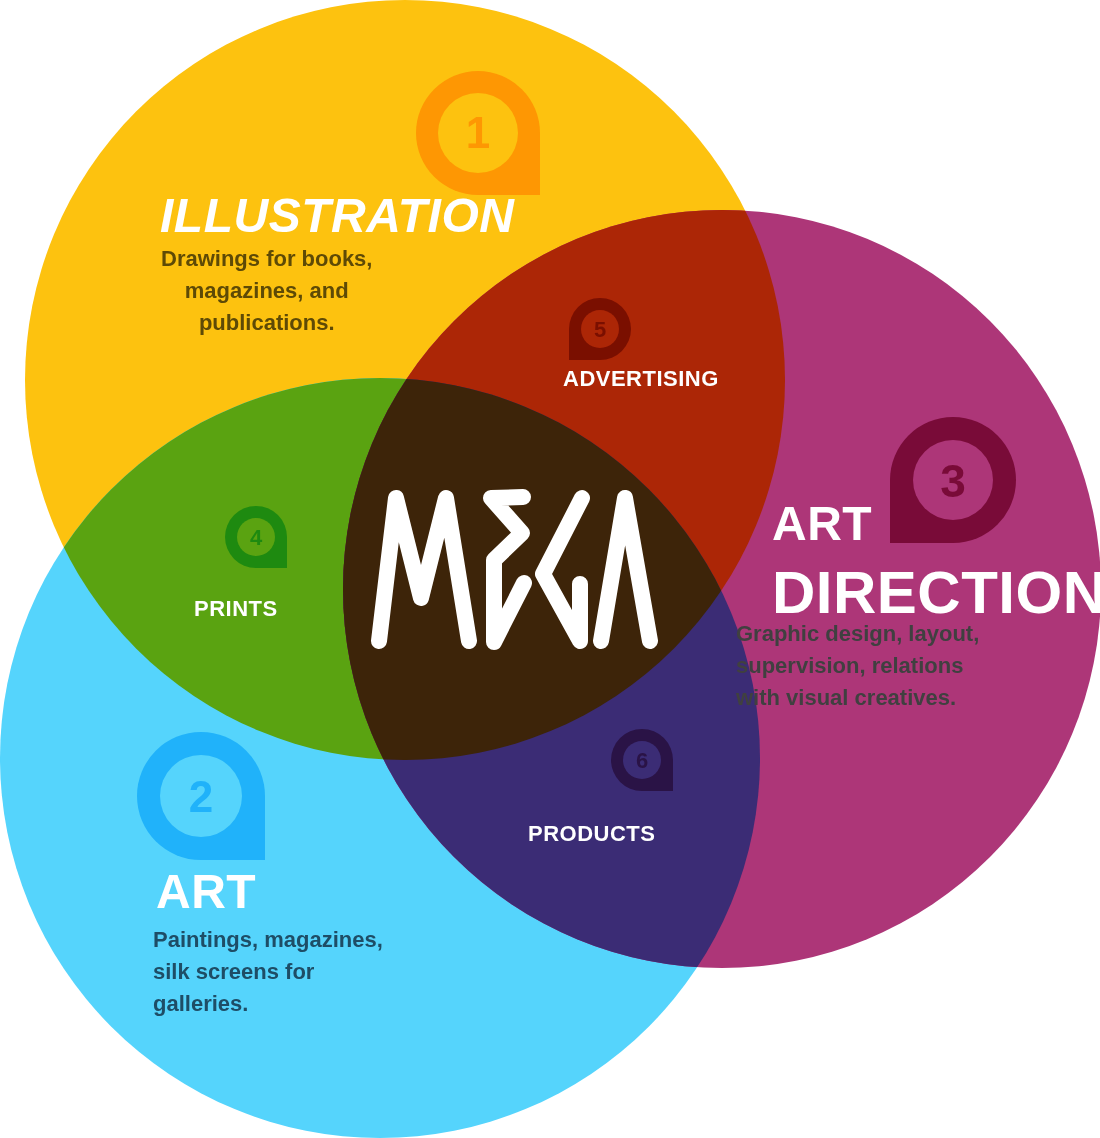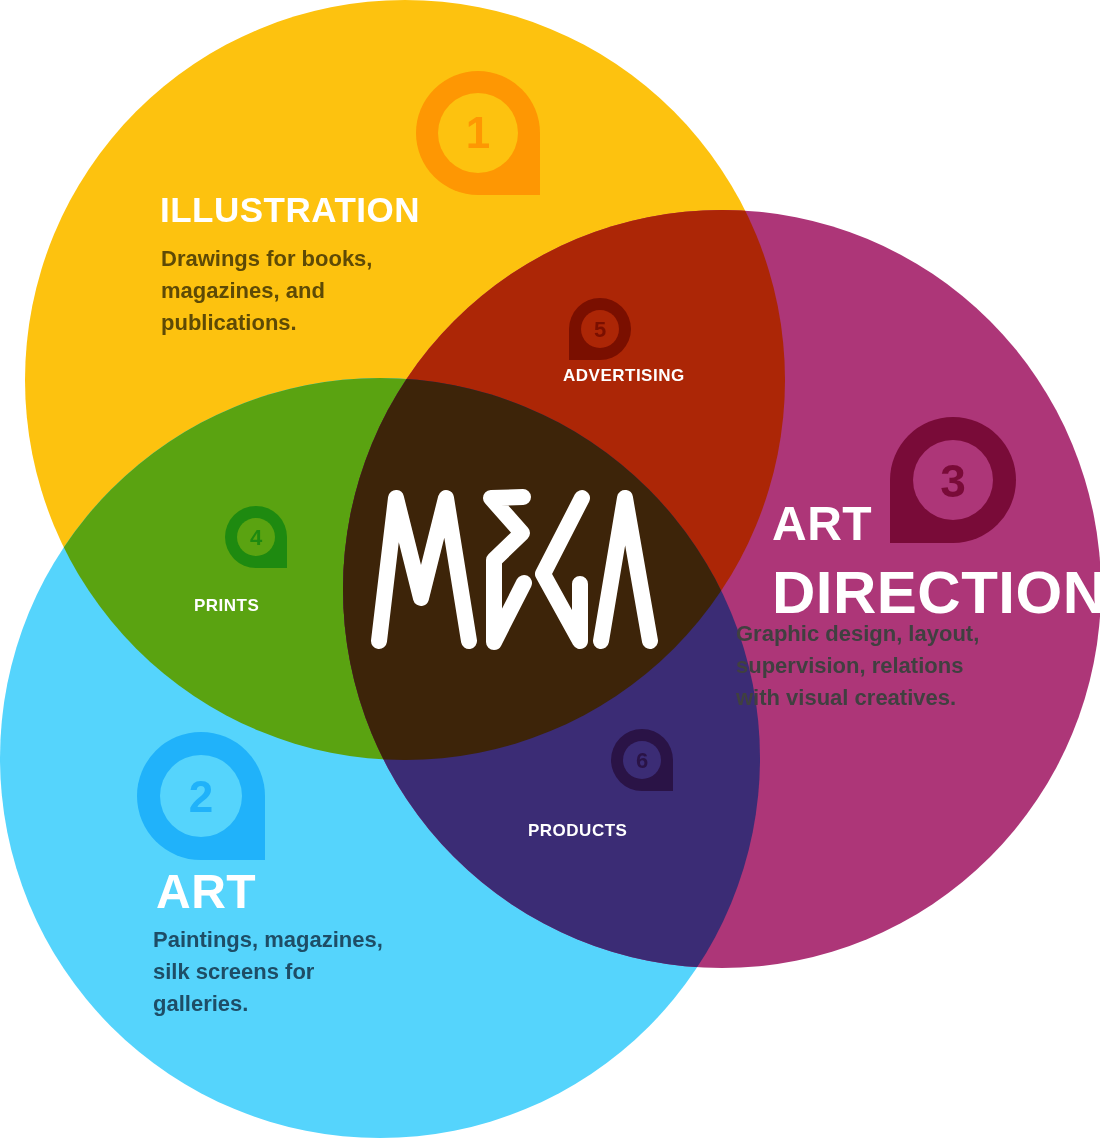--- a/index.html
+++ b/index.html
@@ -2,21 +2,21 @@
 <html><head>
   <meta charset="utf-8">
   <style>
     html, body { margin: 0; padding: 0; background: #ffffff; }
     body { width: 1100px; height: 1138px; position: relative; overflow: hidden;
            font-family: "Liberation Sans", "DejaVu Sans", sans-serif; }
     #venn { position: absolute; left: 0; top: 0; width: 1100px; height: 1138px; }
     .lbl { position: absolute; font-weight: bold; white-space: nowrap; }
     .title { color: #ffffff; line-height: 1; letter-spacing: 0.5px; }
     .desc { font-size: 22px; line-height: 32px; white-space: pre-line; }
-    .small-title { color: #ffffff; font-size: 17px; letter-spacing: 0.5px; }
+    .small-title { color: #ffffff; font-size: 22px; letter-spacing: 0.5px; }
   </style>
 </head>
 <body>
 
 <svg id="venn" viewBox="0 0 1100 1138" xmlns="http://www.w3.org/2000/svg">
   <defs>
     <clipPath id="clipY">
         <circle id="cpY" cx="405" cy="380" r="380"></circle>
       </clipPath>
     <clipPath id="clipB">
@@ -82,22 +82,22 @@
   </g>
 
   <g id="logo" fill="none" stroke-width="16" stroke-linecap="round" stroke-linejoin="round" stroke="#ffffff">
     <polyline points="379,641 396,498 421,598 446,498 469,641"></polyline>
     <polyline points="523,497 491,498 522,533 494,560 494,642 524,583"></polyline>
     <polyline points="582,498 543,574 580,641 580,584"></polyline>
     <polyline points="601,641 625,498 650,641"></polyline>
   </g>
 </svg>
 
-<div class="lbl title" style="left:160px; top:192px; font-size:35px;">ILLUSTRATION</div>
-<div class="lbl desc" id="d1" style="left: 161px; top: 243px; color: rgb(94, 74, 6);">Drawings for books,
+<div class="lbl title" style="left:160px; top:192px; font-size:48px;font-style:italic;">ILLUSTRATION</div>
+<div class="lbl desc" id="d1" style="left: 161px; top: 243px; color: rgb(94, 74, 6); text-align: center;">Drawings for books,
 magazines, and
 publications.</div>
 
 <div class="lbl title" style="left:156px; top:868px; font-size:48px;">ART</div>
 <div class="lbl desc" id="d2" style="left: 153px; top: 924px; color: rgb(30, 77, 102);">Paintings, magazines,
 silk screens for
 galleries.</div>
 
 <div class="lbl title" style="left:772px; top:500px; font-size:48px;">ART</div>
 <div class="lbl title" style="left:772px; top:563px; font-size:60px;">DIRECTION</div>

